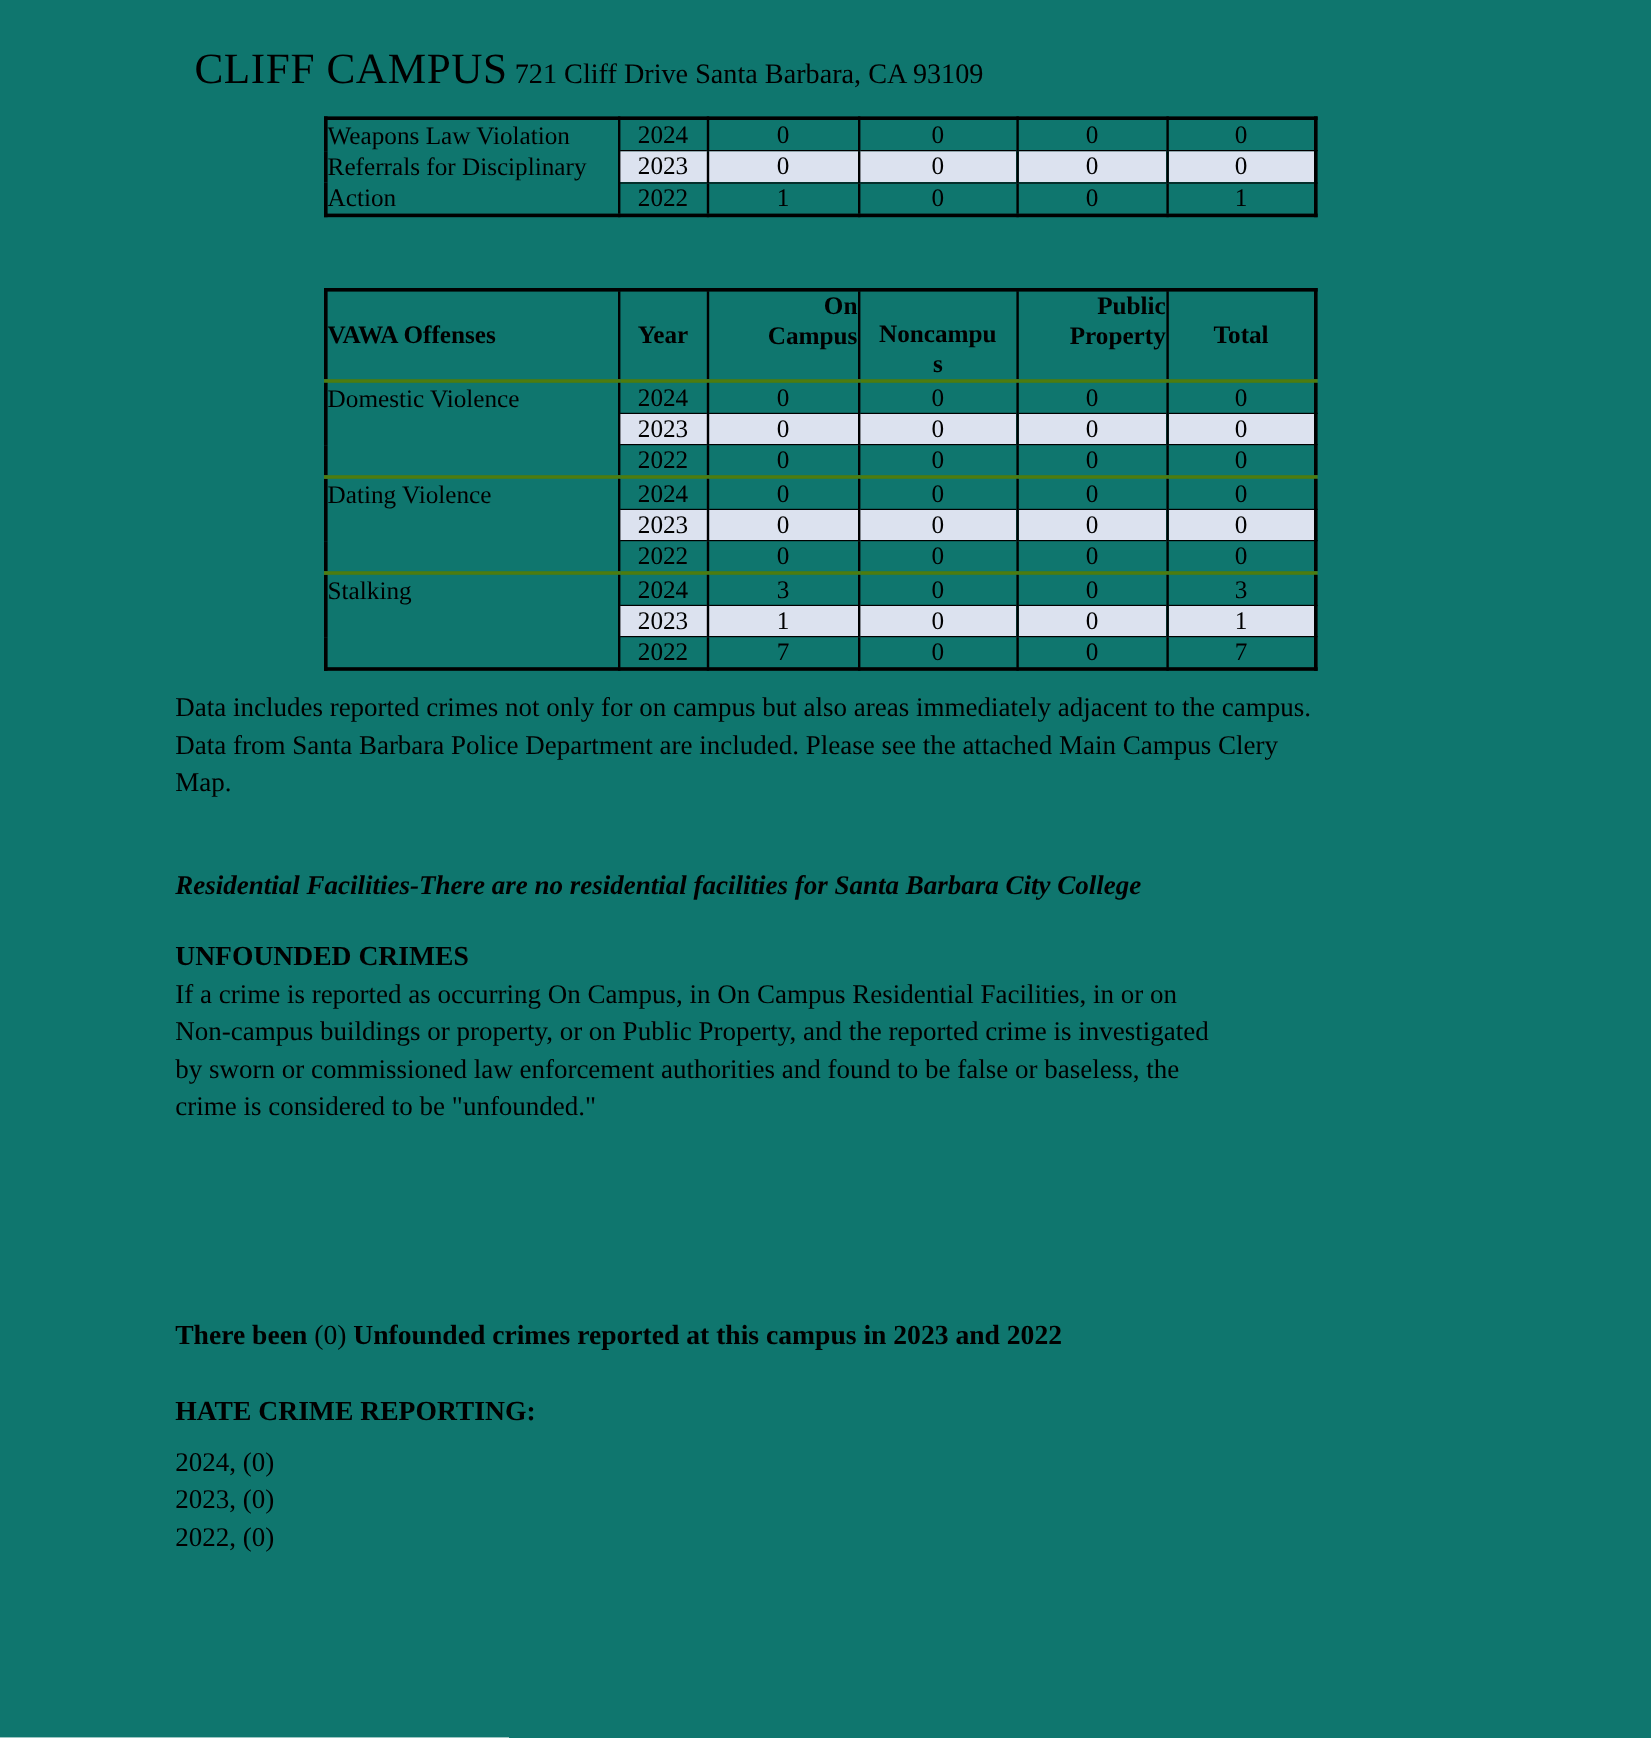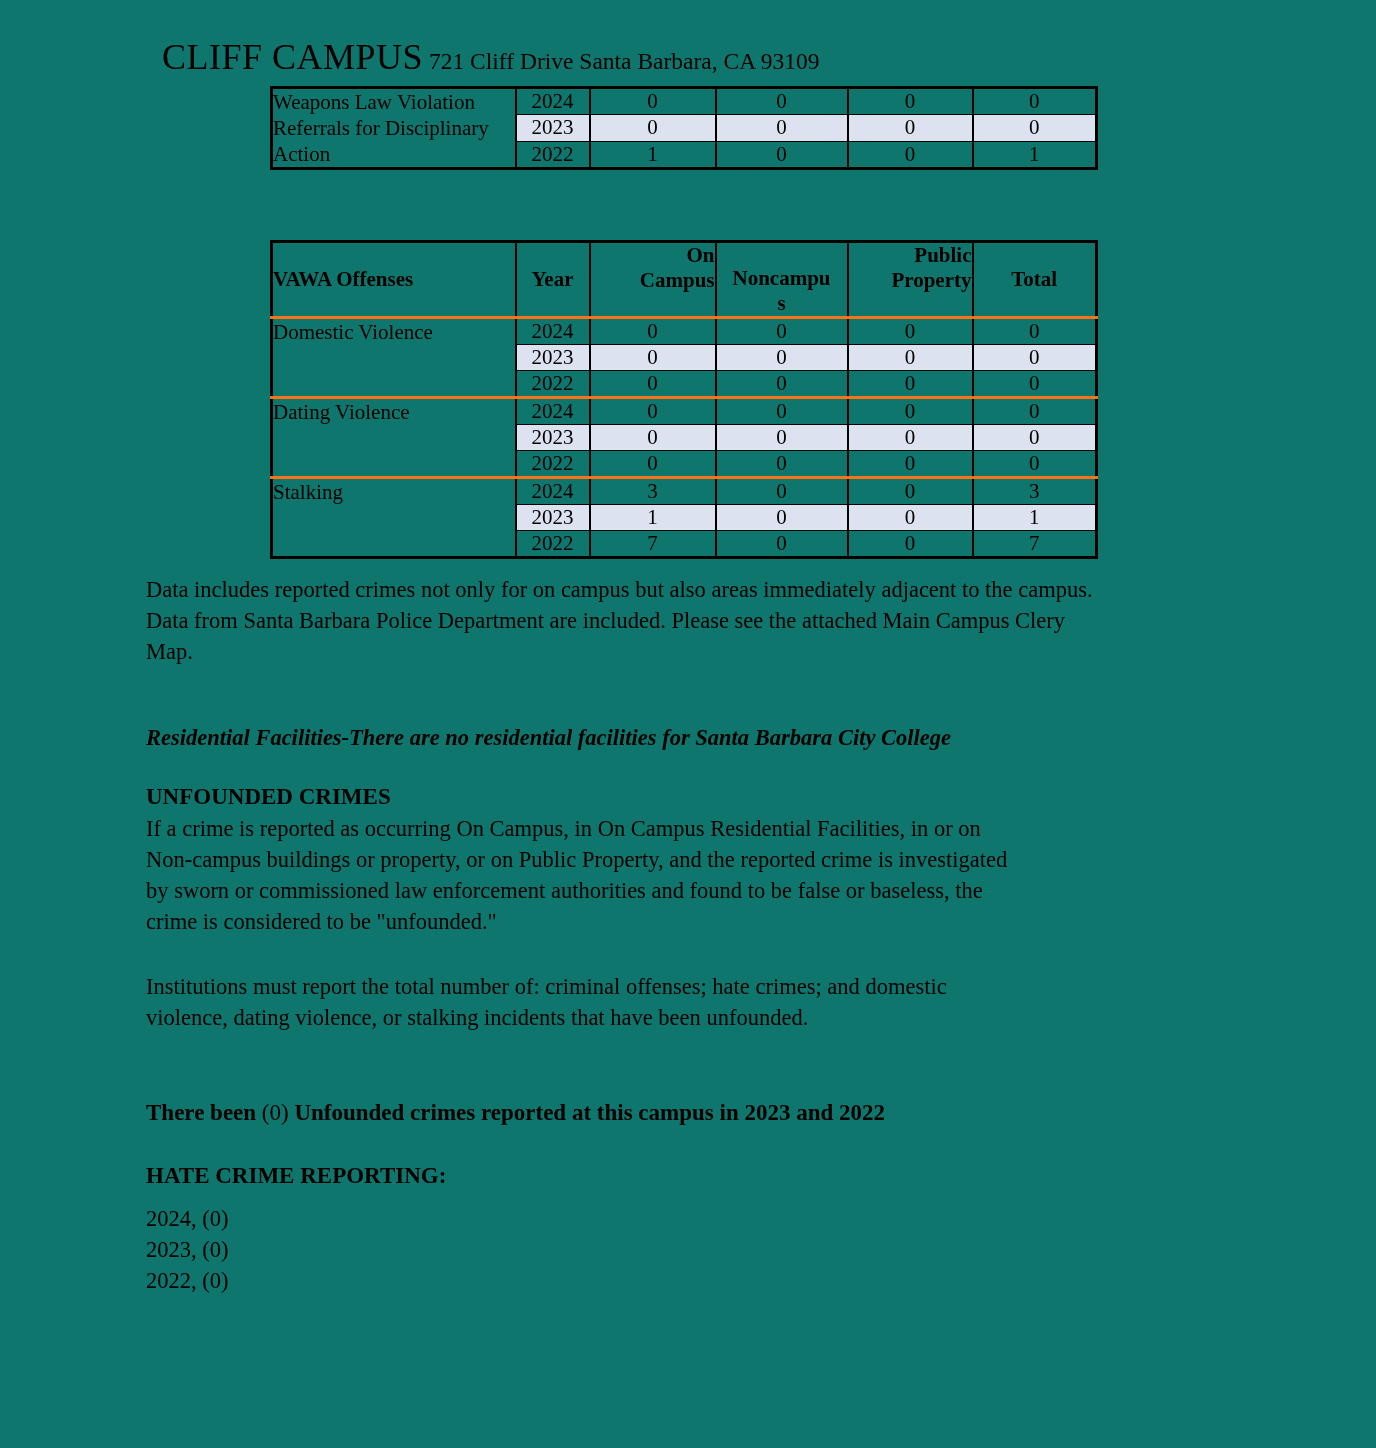--- a/index.html
+++ b/index.html
@@ -28,21 +28,21 @@
     line-height: 25px;
   }
   table.doc-table td, table.doc-table th {
     border: 1px solid #000;
     border-left-width: 2px;
     border-right-width: 2px;
     padding: 0;
     overflow: hidden;
   }
   table.doc-table { border: 3px solid #000; }
-  tr.group-start td, tr.group-start th { border-top: 3px solid #f97316; }
+  tr.group-start td, tr.group-start th { border-top: 3px solid #4d7c0f; }
   thead th { border-bottom: 3px solid #000; font-weight: bold; }
   .label-cell {
     text-align: left;
     vertical-align: top;
     padding: 1px 8px 0 11px;
     line-height: 26px;
   }
   .year-cell, .value-cell { text-align: center; vertical-align: middle; }
   tr.shaded td { background: var(--shaded-row, #dce2ef); }
   th.head-offense { text-align: left; padding-left: 11px; vertical-align: middle; }
@@ -68,21 +68,21 @@
 </style>
 </head>
 <body>
 
 <div class="page">
 
   <div class="abs title-line">
     <span class="campus-name">CLIFF CAMPUS</span><span class="campus-address"> 721 Cliff Drive Santa Barbara, CA 93109</span>
   </div>
 
-  <table class="doc-table weapons-table abs" style="left:270px; top:86px;">
+  <table class="doc-table weapons-table abs" style="left:270px; top:97px;">
     <colgroup>
       <col style="width:244px">
         <col style="width:74px">
         <col style="width:126px">
       <col style="width:132px">
         <col style="width:125px">
         <col style="width:124px">
     </colgroup>
     <tbody>
       <tr>
@@ -210,22 +210,20 @@
 Map.</div>
 
   <div class="abs body-text italic" style="top:722px;">Residential Facilities-There are no residential facilities for Santa Barbara City College</div>
 
   <div class="abs body-text" style="top:813px;">If a crime is reported as occurring On Campus, in On Campus Residential Facilities, in or on
 Non-campus buildings or property, or on Public Property, and the reported crime is investigated
 by sworn or commissioned law enforcement authorities and found to be false or baseless, the
 crime is considered to be "unfounded."</div>
   <div class="abs body-text heading" style="top:781px;">UNFOUNDED CRIMES</div>
 
-  <div class="abs body-text" style="top:971px;">Institutions must report the total number of: criminal offenses; hate crimes; and domestic
-violence, dating violence, or stalking incidents that have been unfounded.</div>
 
   <div class="abs body-text" style="top:1066px;">
     <div class="count-line"><span class="bold">There been </span><span>(0)</span><span class="bold"> Unfounded crimes reported at this campus in 2023 and 2022</span></div>
   </div>
 
   <div class="abs body-text heading" style="top:1160px;">HATE CRIME REPORTING:</div>
   <div class="abs body-text" style="top:1203px;">2024, (0)
 2023, (0)
 2022, (0)</div>
 

